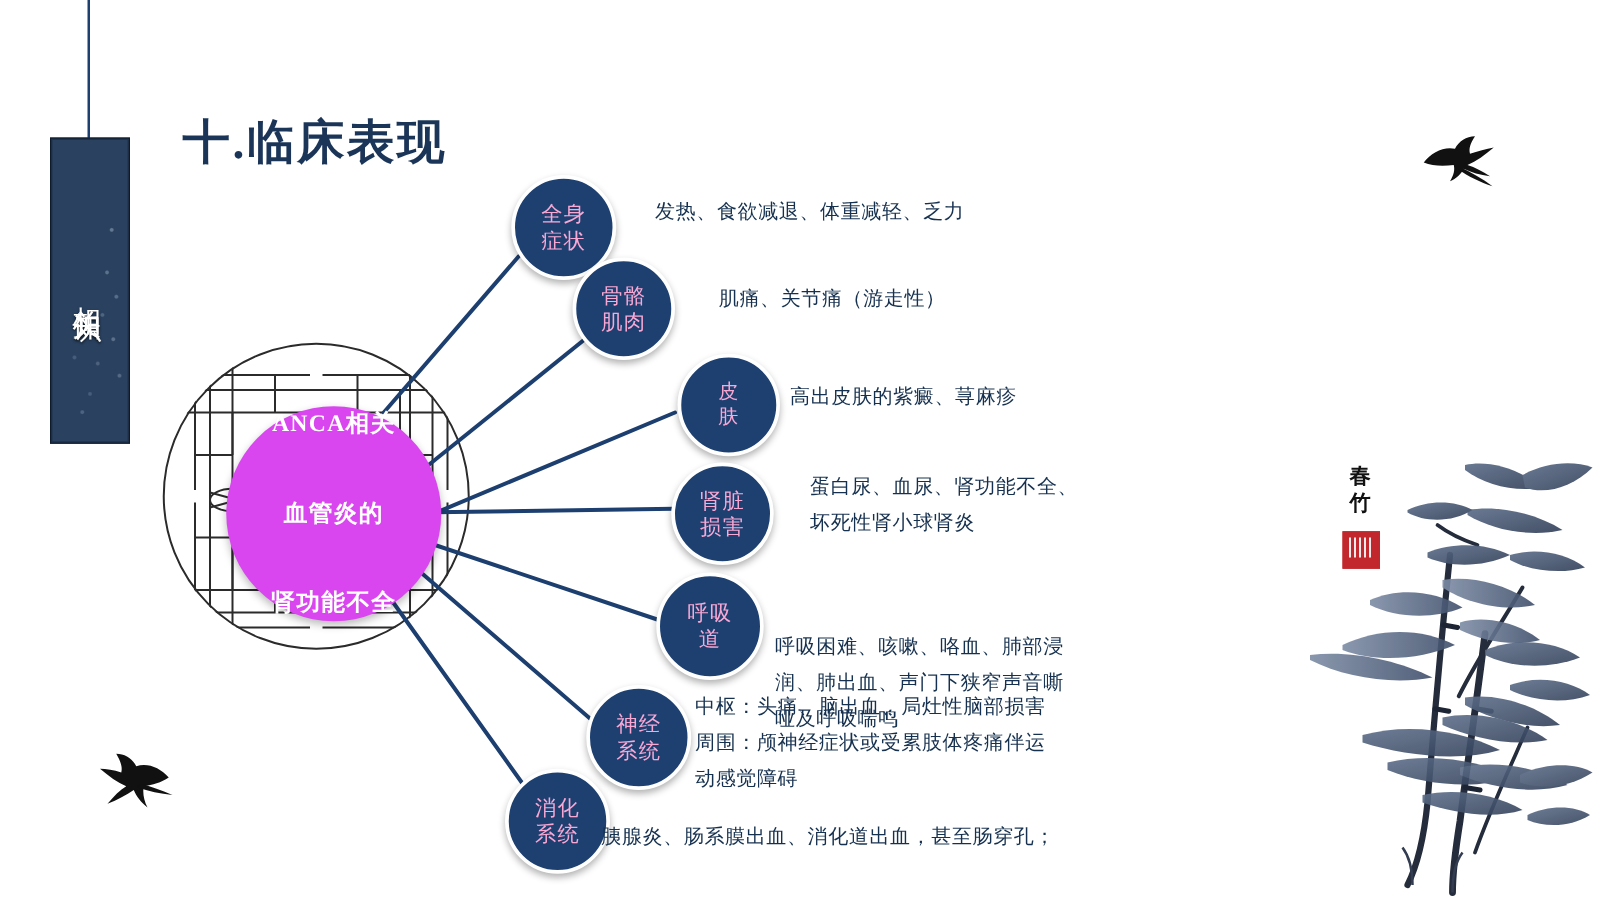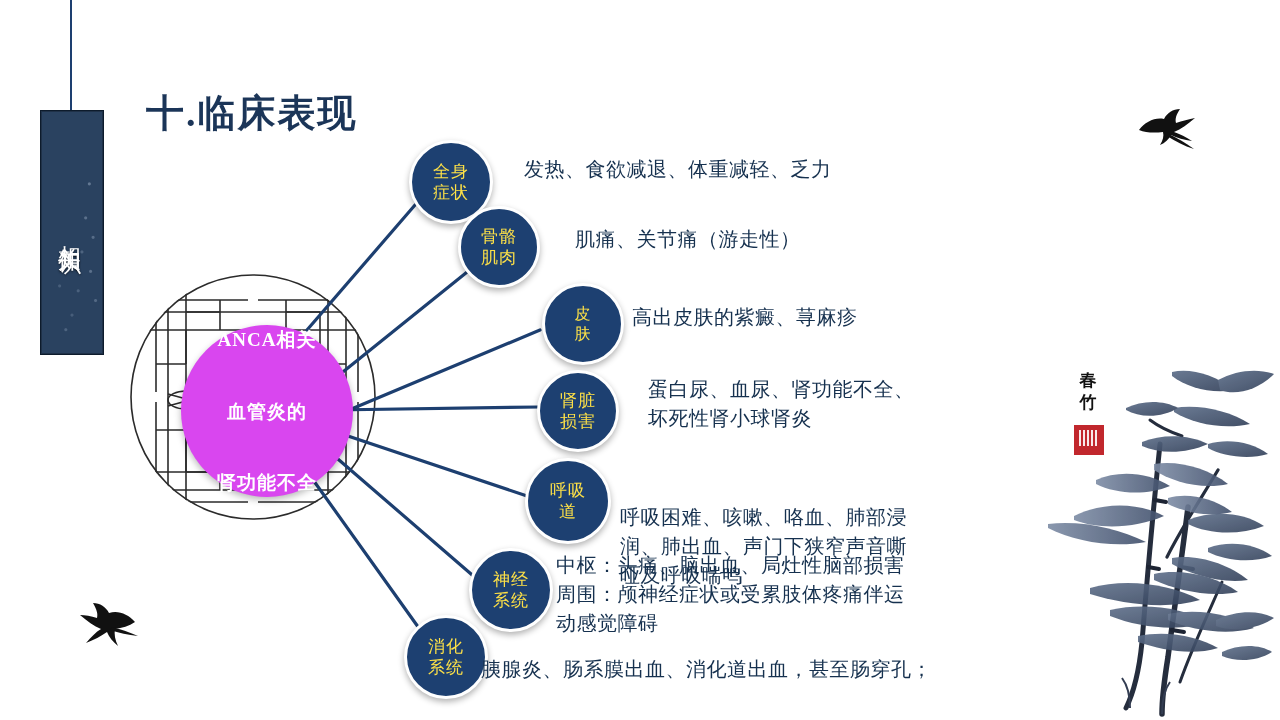--- a/index.html
+++ b/index.html
@@ -54,29 +54,29 @@
 
   
   .hub{position:absolute;left:181px;top:325px;width:172px;height:172px;
        border-radius:50%;background:#d946ef;
        box-shadow:0 3px 7px rgba(0,0,0,.28);
        display:flex;flex-direction:column;align-items:center;justify-content:space-between;
        color:#fff;font-weight:bold;}
   .hub div{font-size:19px;line-height:29px;letter-spacing:1px;white-space:nowrap;}
 
   
-  .node{position:absolute;border-radius:50%;background:#1d4071;color:#fde047;
+  .node{position:absolute;border-radius:50%;background:#1d4071;color:#f9a8d4;
         display:flex;flex-direction:column;align-items:center;justify-content:center;
         box-shadow:0 3px 6px rgba(0,0,0,.30);
         border:3px solid #ffffff;}
   .node span{font-size:17px;line-height:21px;white-space:nowrap;letter-spacing:1px;}
   .node.sm span{font-size:16px;line-height:20px;}
 
   
-  .desc{position:absolute;color:#16314f;font-size:20px;line-height:29px;
+  .desc{position:absolute;color:#16314f;font-size:16px;line-height:29px;
         letter-spacing:.5px;white-space:pre-line;}
 
   
   .bird{position:absolute;}
 
   
   .bamboo{position:absolute;left:1022px;top:352px;width:258px;height:368px;}
   .seal-text{position:absolute;left:1058px;top:370px;width:60px;color:#111;
              font-size:17px;line-height:22px;text-align:center;
              font-family:"Liberation Serif","DejaVu Serif",serif;font-weight:700;}

